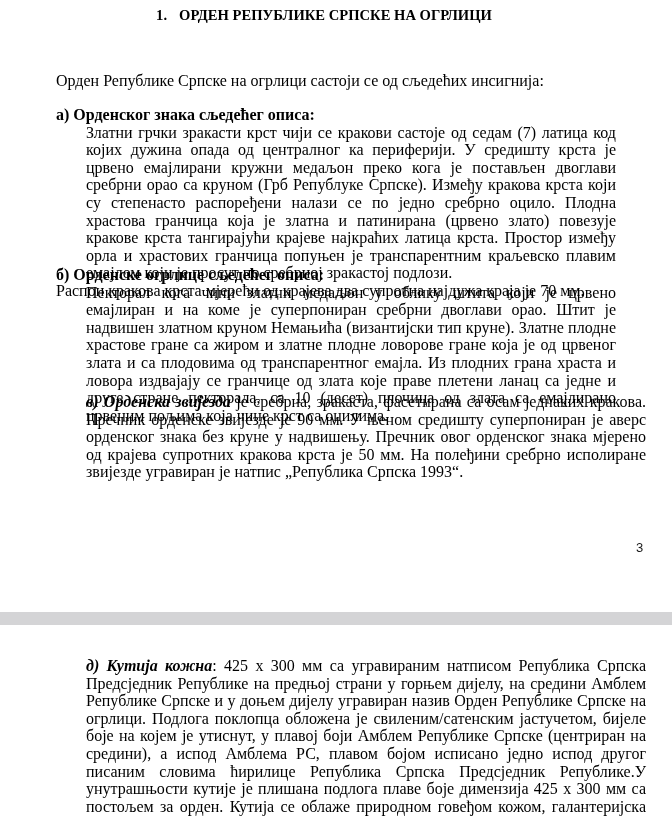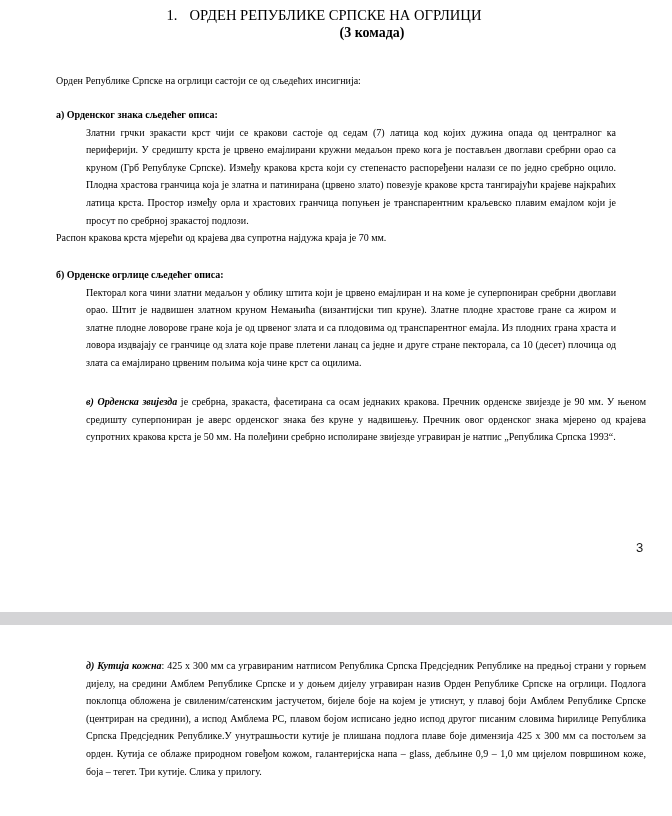--- a/index.html
+++ b/index.html
@@ -30,21 +30,21 @@
       background: #d4d4d6;
     }
     .page-2 { top: 625px; height: 191px; }
 
     .title {
       position: absolute;
       left: 0;
       width: 576px;
       top: 7px;
       text-align: center;
-      font-weight: normal;
+      font-weight: bold;
       font-size: 14.6px;
       line-height: 17px;
       padding-left: 72px;
     }
     .title .num { display: inline-block; margin-right: 12px; }
     .subtitle {
       position: absolute;
       left: 0;
       width: 672px;
       top: 24px;
@@ -52,21 +52,21 @@
       font-weight: bold;
       font-size: 14px;
       line-height: 17px;
       padding-left: 72px;
     }
 
     .text-block {
       position: absolute;
       left: 56px;
       width: 560px;
-      font-size: 10px;
+      font-size: 16px;
       line-height: 17.6px;
     }
     .justify { text-align: justify; text-align-last: left; margin-left: 30px; }
     .section-label {
       font-weight: bold;
     }
     .inline-label {
       font-weight: bold;
       font-style: italic;
     }
@@ -80,21 +80,20 @@
       color: #1a1a1a;
     }
   </style>
 </head>
 <body>
 
 <div class="page page-1">
   <div class="title">
     <span class="num">1.</span><span>ОРДЕН РЕПУБЛИКЕ СРПСКЕ НА ОГРЛИЦИ</span>
   </div>
-  <div class="subtitle">(3 комада)</div>
 
   <div class="text-block" style="top:72px;">Орден Републике Српске на огрлици састоји се од сљедећих инсигнија:</div>
 
   <div class="text-block" style="top:106px;">
     <div class="section-label">а) Орденског знака сљедећег описа:</div>
     <div class="justify">Златни грчки зракасти крст чији се кракови састоје од седам (7) латица код којих дужина опада од централног ка периферији. У средишту крста је црвено емајлирани кружни медаљон преко кога је постављен двоглави сребрни орао са круном (Грб Републуке Српске). Између кракова крста који су степенасто распоређени налази се по једно сребрно оцило. Плодна храстова гранчица која је златна и патинирана (црвено злато) повезује кракове крста тангирајући крајеве најкраћих латица крста. Простор између орла и храстових гранчица попуњен је транспарентним краљевско плавим емајлом који је просут по сребрној зракастој подлози.</div>
     <div>Распон кракова крста мјерећи од крајева два супротна најдужа краја је 70 мм.</div>
   </div>
 
   <div class="text-block" style="top:266px;">

